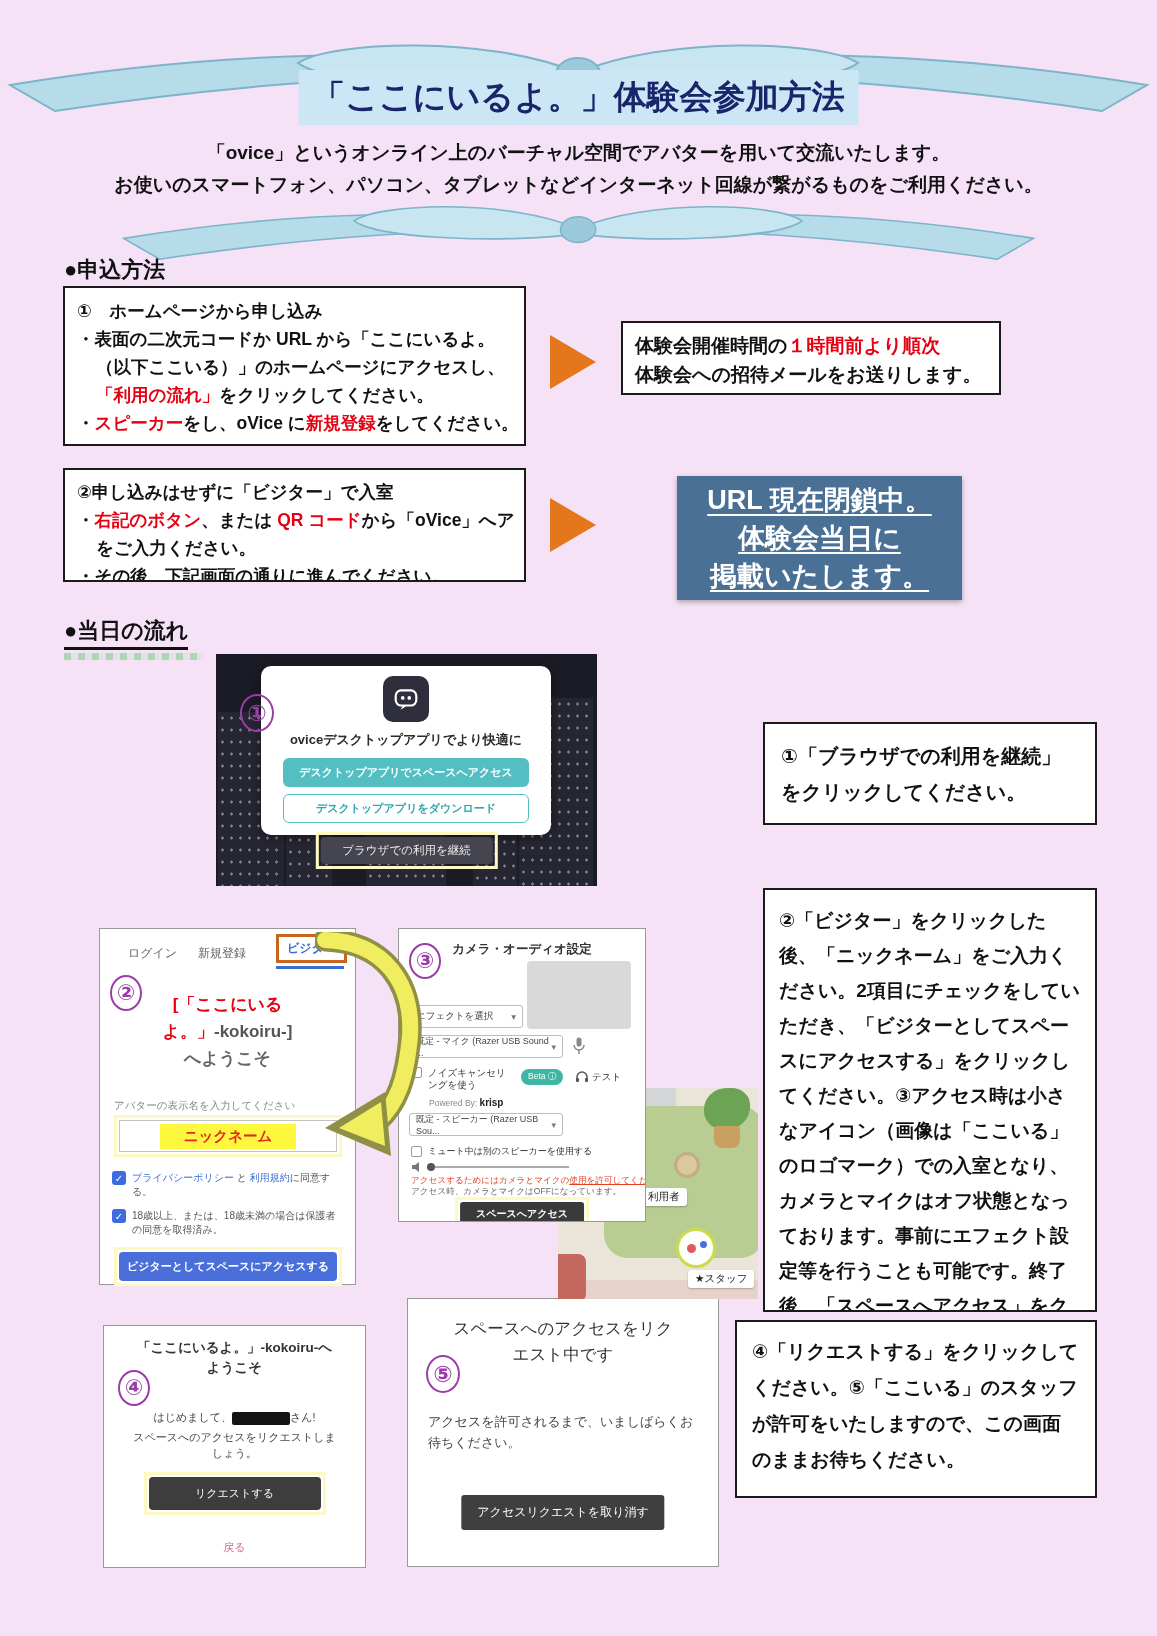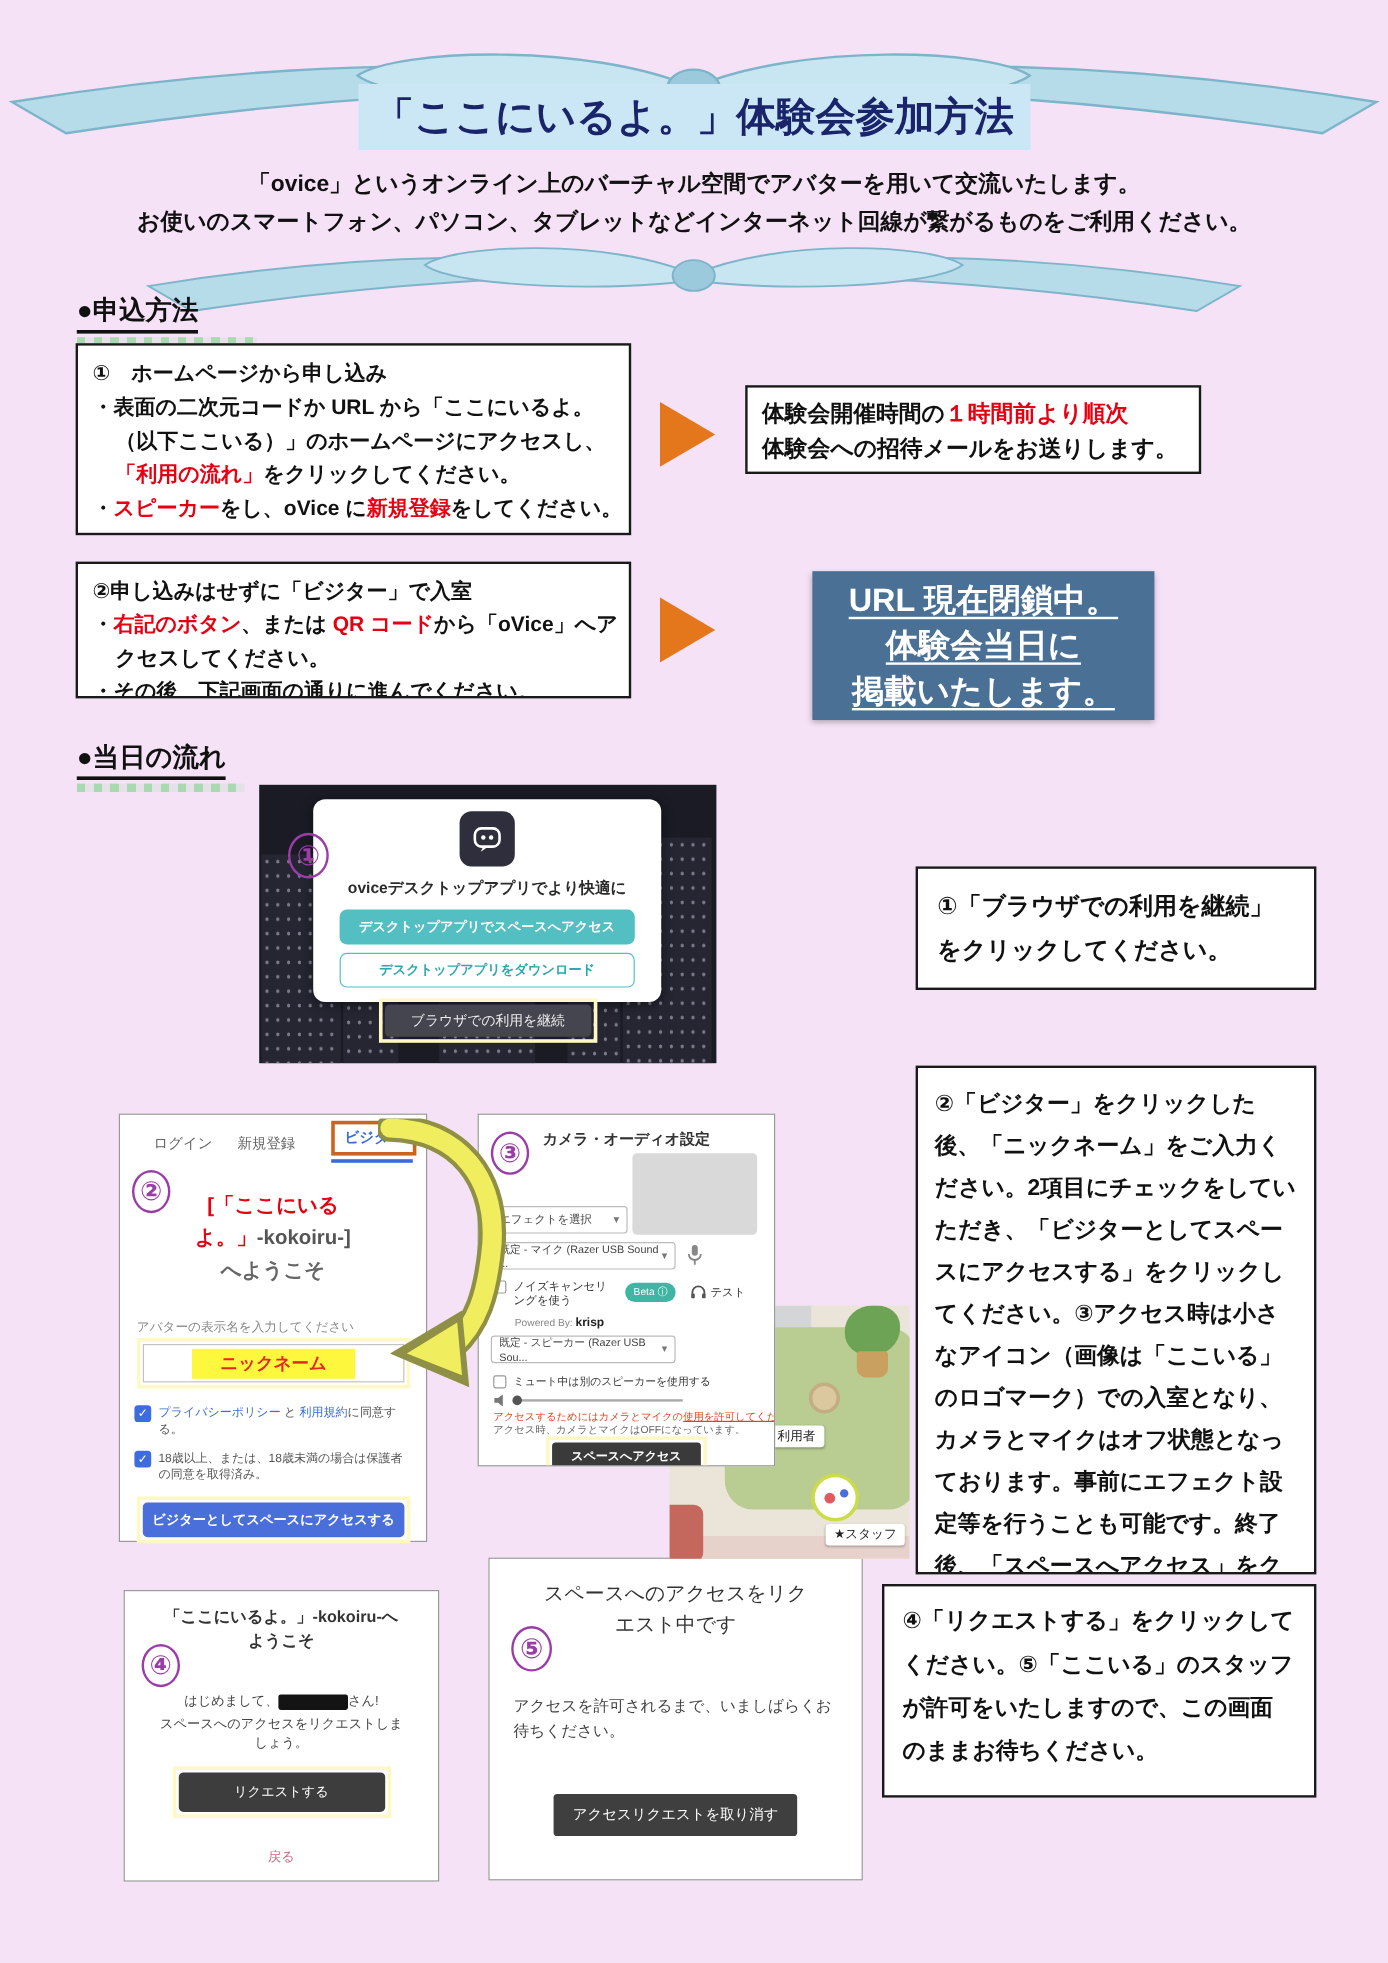--- a/index.html
+++ b/index.html
@@ -66,21 +66,21 @@
   <svg class="abs" style="left:0;top:192px;width:1157px;height:72px;z-index:0" viewBox="0 0 1157 90">
     <g fill="#b6dbe9" stroke="#7eb4ca" stroke-width="2">
       <path d="M10,58 C230,22 440,20 565,44 L565,52 C440,42 240,56 55,84 Z"></path>
       <path d="M1147,58 C927,22 717,20 592,44 L592,52 C717,42 917,56 1102,84 Z"></path>
       <path d="M578,46 C490,8 330,14 298,36 C330,60 500,64 578,52 Z" fill="#c7e6f1"></path>
       <path d="M578,46 C666,8 826,14 858,36 C826,60 656,64 578,52 Z" fill="#c7e6f1"></path>
       <ellipse cx="578" cy="47" rx="22" ry="16" fill="#9ccadd"></ellipse>
     </g>
   </svg>
 
-  <div class="abs" style="left:64px;top:244px;">
+  <div class="abs" style="left:64px;top:255px;">
     <span class="shead">●申込方法</span>
     <div class="gstrip"></div>
   </div>
 
   <div class="abs box" style="left:63px;top:286px;width:463px;height:160px;padding:9px 12px;">
     <div class="btext"><span>①　ホームページから申し込み</span></div>
     <div class="btext"><span>・表面の二次元コードか URL から「ここにいるよ。</span></div>
     <div class="btext ind"><span>（以下ここいる）」のホームページにアクセスし、</span></div>
     <div class="btext ind">
       <span class="red">「利用の流れ」</span><span>をクリックしてください。</span>
@@ -97,21 +97,21 @@
       <span>体験会開催時間の</span><span class="red">１時間前より順次</span>
     </div>
     <div style="font-size:19px;font-weight:bold;line-height:29px;white-space:nowrap;">体験会への招待メールをお送りします。</div>
   </div>
 
   <div class="abs box" style="left:63px;top:468px;width:463px;height:114px;padding:8px 12px;">
     <div class="btext"><span>②申し込みはせずに「ビジター」で入室</span></div>
     <div class="btext">
       <span>・</span><span class="red">右記のボタン</span><span>、または </span><span class="red">QR コード</span><span>から「oVice」へア</span>
     </div>
-    <div class="btext ind">クセスしてください。</div>
+    <div class="btext ind">をご入力ください。</div>
     <div class="btext">・その後、下記画面の通りに進んでください。</div>
   </div>
 
   <div class="abs tri" style="left:550px;top:498px;"></div>
 
   <div class="abs" style="left:677px;top:476px;width:285px;height:124px;background:#4a7195;text-align:center;
        color:#fff;font-weight:bold;font-size:27px;line-height:38px;padding-top:5px;box-shadow:0 2px 5px rgba(0,0,0,.3);">
     <div><span class="ulw">URL 現在閉鎖中。</span></div>
     <div><span class="ulw">体験会当日に</span></div>
     <div><span class="ulw">掲載いたします。</span></div>

